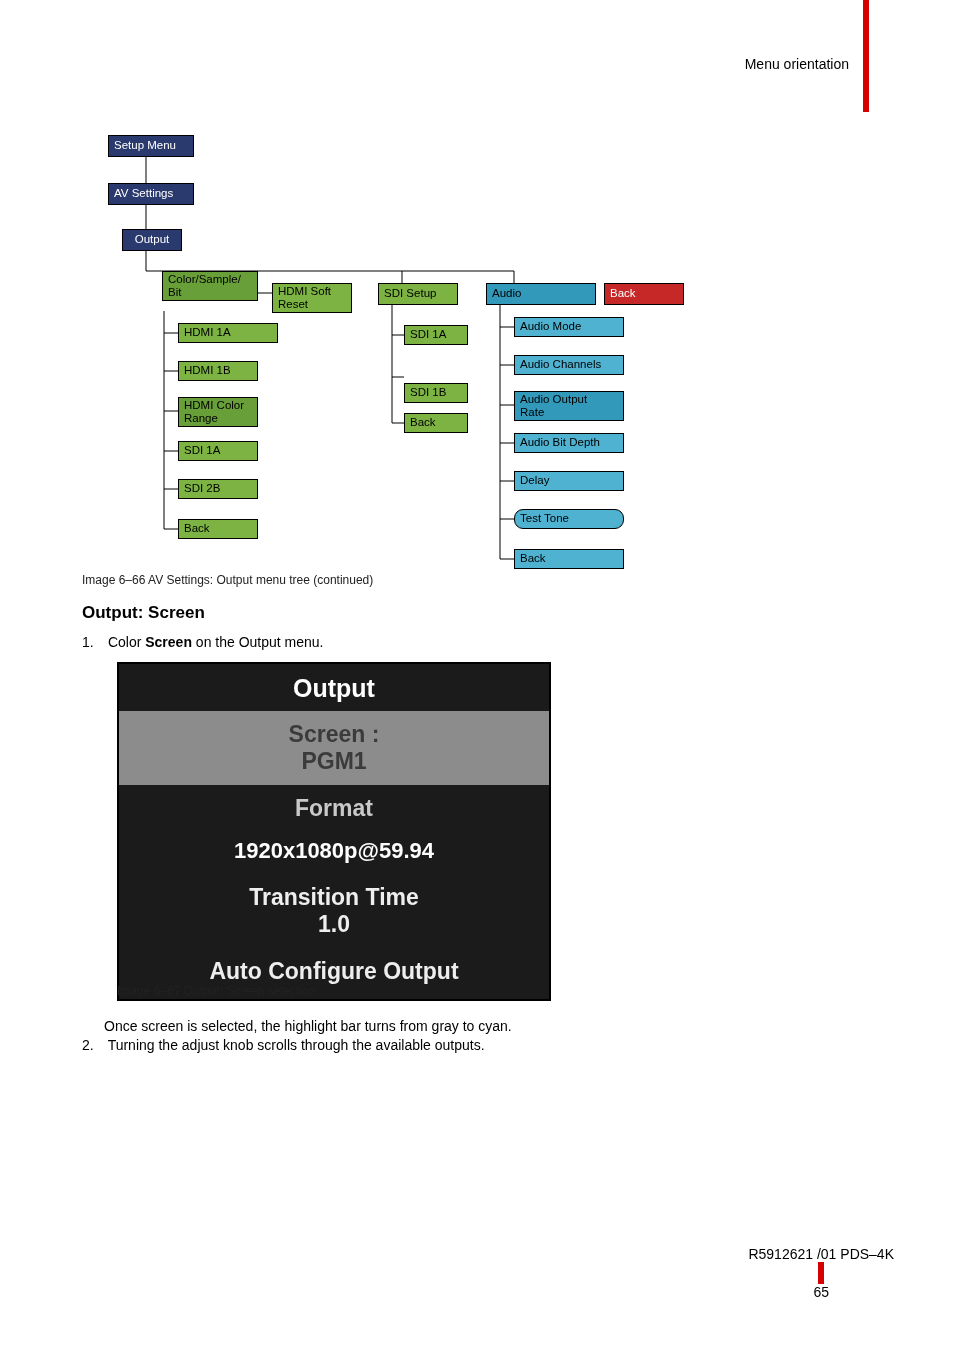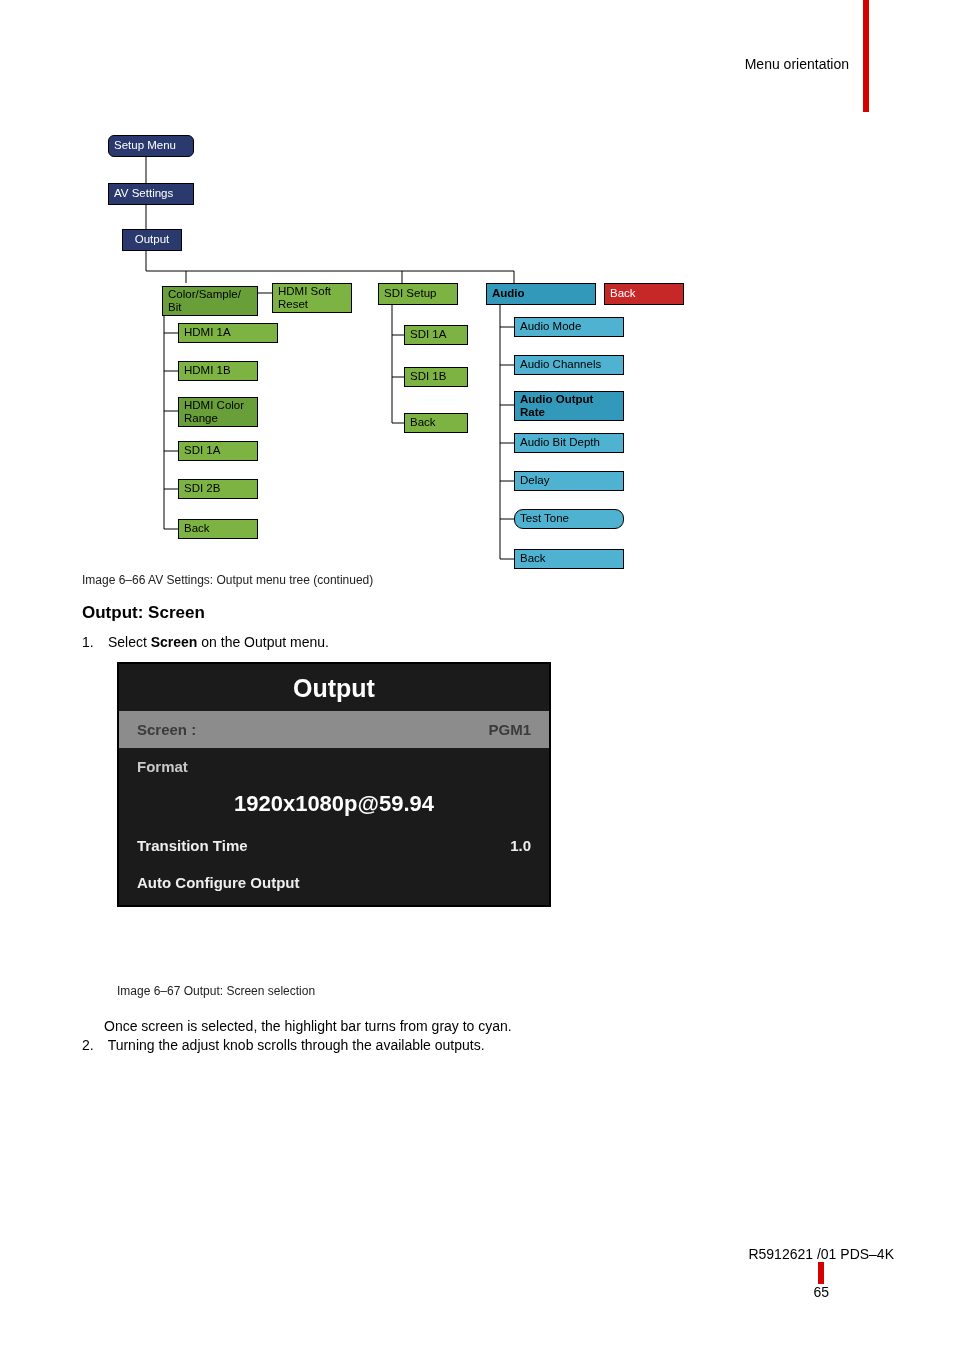--- a/index.html
+++ b/index.html
@@ -46,21 +46,21 @@
     box-sizing: border-box;
     line-height: 1.15;
     color: #fff;
     display: flex;
     align-items: center;
   }
   .navy { background: #2B3A6E; }
   .green { background: #7CB342; color: #000; }
   .green-dark { background: #689F38; color: #000; }
   .cyan { background: #4FB2D1; color: #000; }
-  .cyan-dark { background: #3399BB; color: #000; font-weight: bold; }
+  .cyan-dark { background: #3399BB; color: #000; }
   .red { background: #C62828; }
 
   
   svg.conn {
     position: absolute;
     top: 0; left: 0;
     width: 640px;
     height: 445px;
     pointer-events: none;
   }
@@ -113,22 +113,23 @@
     font-size: 25px;
     font-weight: bold;
     padding: 10px 0 8px 0;
     background: #1b1b1b;
   }
   .om-row {
     display: flex;
     justify-content: space-between;
     align-items: center;
     padding: 10px 18px;
-    font-size: 15px;
+    font-size: 23px;
     font-weight: bold;
+    flex-direction: column;
   }
   .om-screen { background: #8c8c8c; color: #3b3b3b; }
   .om-format { background: #1b1b1b; color: #c9c9c9; }
   .om-format-val {
     text-align: center;
     font-size: 22px;
     font-weight: bold;
     padding: 6px 0 10px 0;
     background: #1b1b1b;
     color: #fdfdfd;
@@ -212,60 +213,60 @@
       <line x1="398" y1="170" x2="398" y2="424"></line>
       <line x1="398" y1="192" x2="412" y2="192"></line>
       <line x1="398" y1="230" x2="412" y2="230"></line>
       <line x1="398" y1="270" x2="412" y2="270"></line>
       <line x1="398" y1="308" x2="412" y2="308"></line>
       <line x1="398" y1="346" x2="412" y2="346"></line>
       <line x1="398" y1="384" x2="412" y2="384"></line>
       <line x1="398" y1="424" x2="412" y2="424"></line>
     </svg>
 
-    <div class="node navy" style="left:6px; top:0; width:86px; height:22px;border-radius:6px;">Setup Menu</div>
+    <div class="node navy" style="left:6px; top:0; width:86px; height:22px;">Setup Menu</div>
     <div class="node navy" style="left:6px; top:48px; width:86px; height:22px;">AV Settings</div>
     <div class="node navy" style="left:20px; top:94px; width:60px; height:22px; justify-content:center;">Output</div>
 
-    <div class="node green-dark" style="left:60px; top:151px; width:96px; height:30px; white-space:pre-line;">Color/Sample/
+    <div class="node green-dark" style="left:60px; top:136px; width:96px; height:30px; white-space:pre-line;">Color/Sample/
 Bit</div>
     <div class="node green" style="left:170px; top:148px; width:80px; height:30px; white-space:pre-line;">HDMI Soft
 Reset</div>
     <div class="node green" style="left:76px; top:188px; width:100px; height:20px;">HDMI 1A</div>
     <div class="node green" style="left:76px; top:226px; width:80px; height:20px;">HDMI 1B</div>
     <div class="node green-dark" style="left:76px; top:262px; width:80px; height:30px; white-space:pre-line;">HDMI Color
 Range</div>
     <div class="node green" style="left:76px; top:306px; width:80px; height:20px;">SDI 1A</div>
     <div class="node green" style="left:76px; top:344px; width:80px; height:20px;">SDI 2B</div>
     <div class="node green" style="left:76px; top:384px; width:80px; height:20px;">Back</div>
 
     <div class="node green" style="left:276px; top:148px; width:80px; height:22px;">SDI Setup</div>
     <div class="node green" style="left:302px; top:190px; width:64px; height:20px;">SDI 1A</div>
-    <div class="node green" style="left:302px; top:232px; width:64px; height:20px;text-align:right;">SDI 1B</div>
+    <div class="node green" style="left:302px; top:248px; width:64px; height:20px;text-align:right;">SDI 1B</div>
     <div class="node green" style="left:302px; top:278px; width:64px; height:20px;">Back</div>
 
     <div class="node cyan-dark" style="left:384px; top:148px; width:110px; height:22px;">Audio</div>
     <div class="node red" style="left:502px; top:148px; width:80px; height:22px;">Back</div>
     <div class="node cyan" style="left:412px; top:182px; width:110px; height:20px;">Audio Mode</div>
     <div class="node cyan" style="left:412px; top:220px; width:110px; height:20px;">Audio Channels</div>
     <div class="node cyan-dark" style="left:412px; top:256px; width:110px; height:30px; white-space:pre-line;">Audio Output
 Rate</div>
     <div class="node cyan" style="left:412px; top:298px; width:110px; height:20px;">Audio Bit Depth</div>
     <div class="node cyan" style="left:412px; top:336px; width:110px; height:20px;">Delay</div>
     <div class="node cyan" style="left:412px; top:374px; width:110px; height:20px;border-radius:9px;">Test Tone</div>
     <div class="node cyan" style="left:412px; top:414px; width:110px; height:20px;">Back</div>
   </div>
 
   <div class="caption caption1">Image 6–66  AV Settings: Output menu tree (continued)</div>
 
   <div class="h3">Output: Screen</div>
 
   <div class="step1-wrap">
     <span class="step1-num">1.</span>
-    <span>Select </span><b>Screen</b><span> on the Output menu.</span>
+    <span>Color </span><b>Screen</b><span> on the Output menu.</span>
   </div>
 
   <div class="output-menu">
     <div class="om-title">Output</div>
     <div class="om-row om-screen">
       <span>Screen :</span>
       <span>PGM1</span>
     </div>
     <div class="om-row om-format">
       <span>Format</span>

